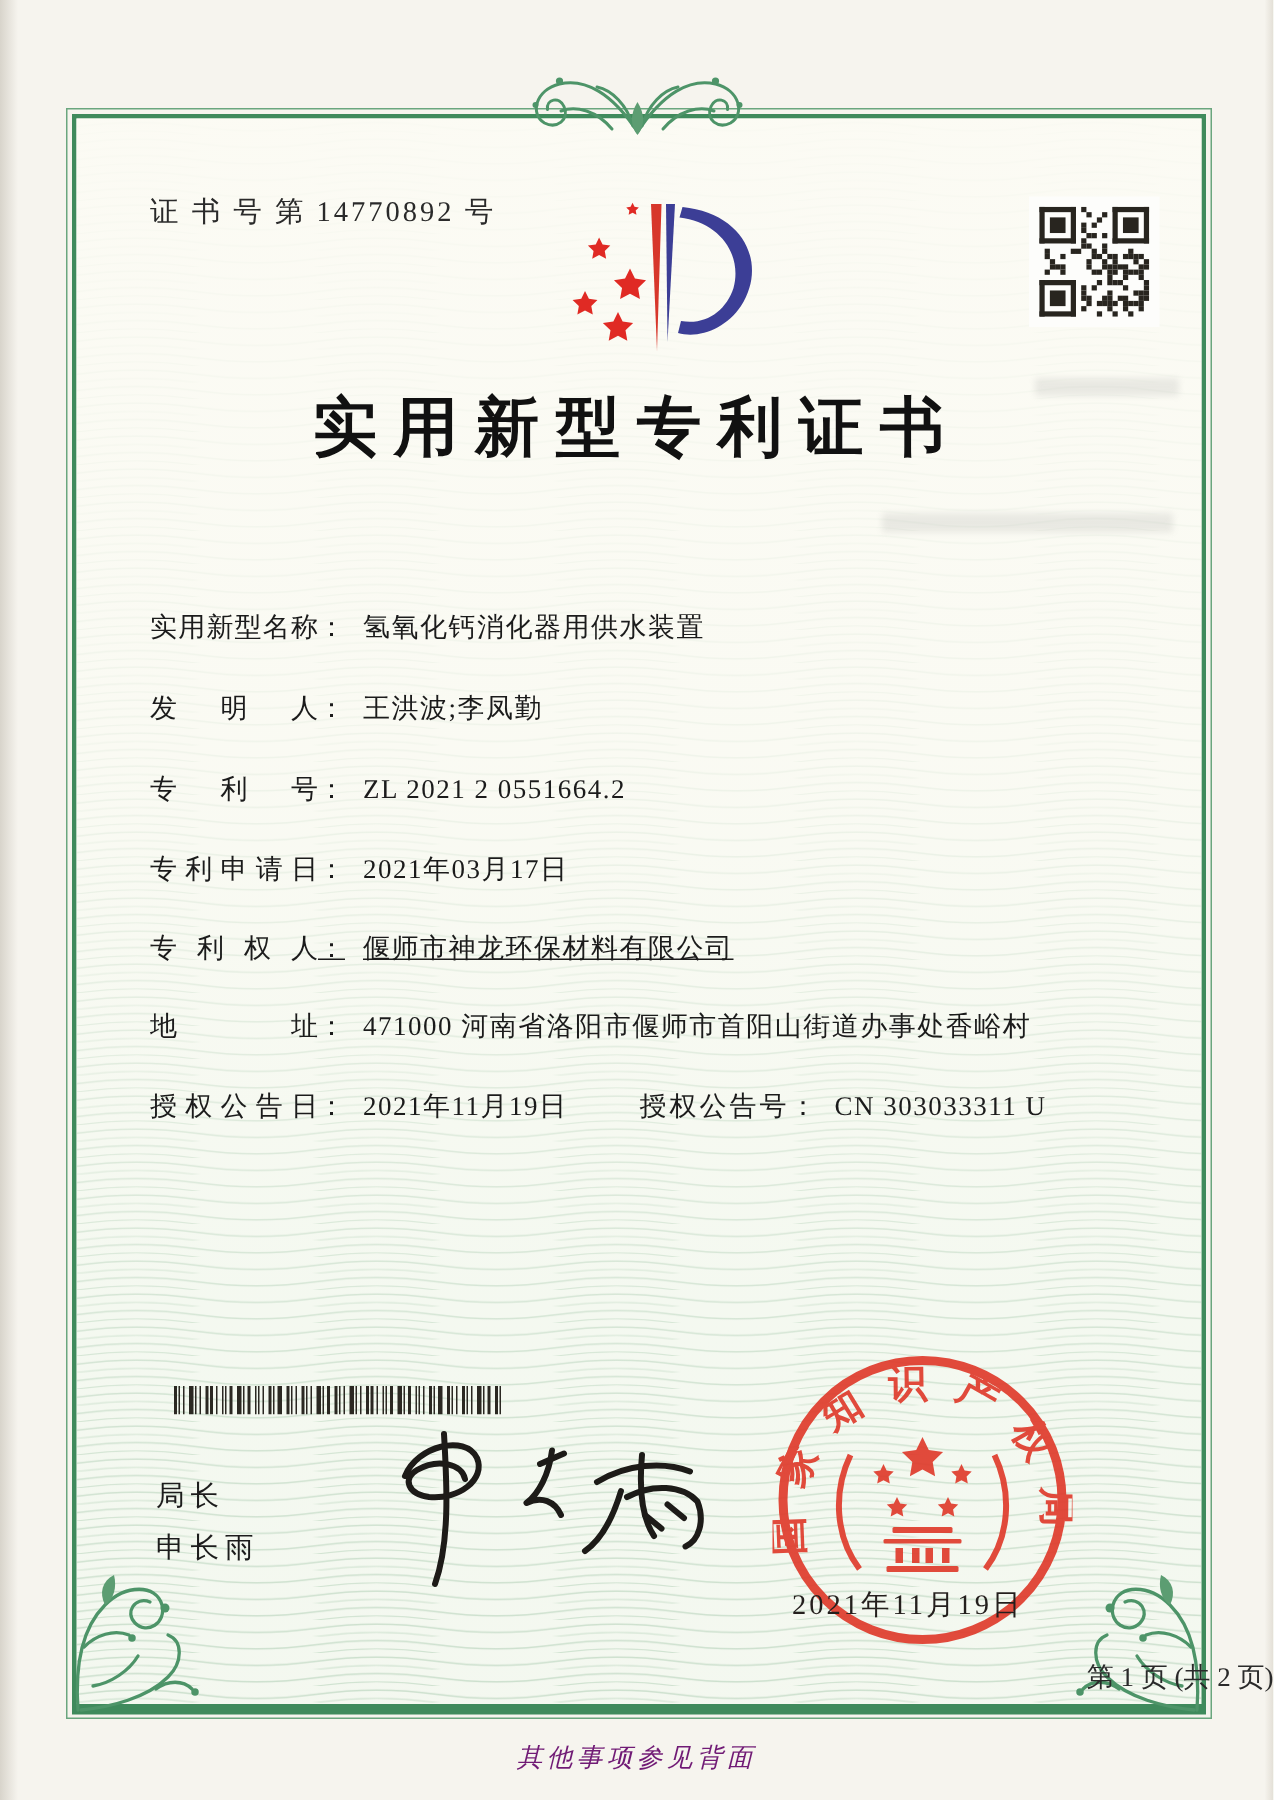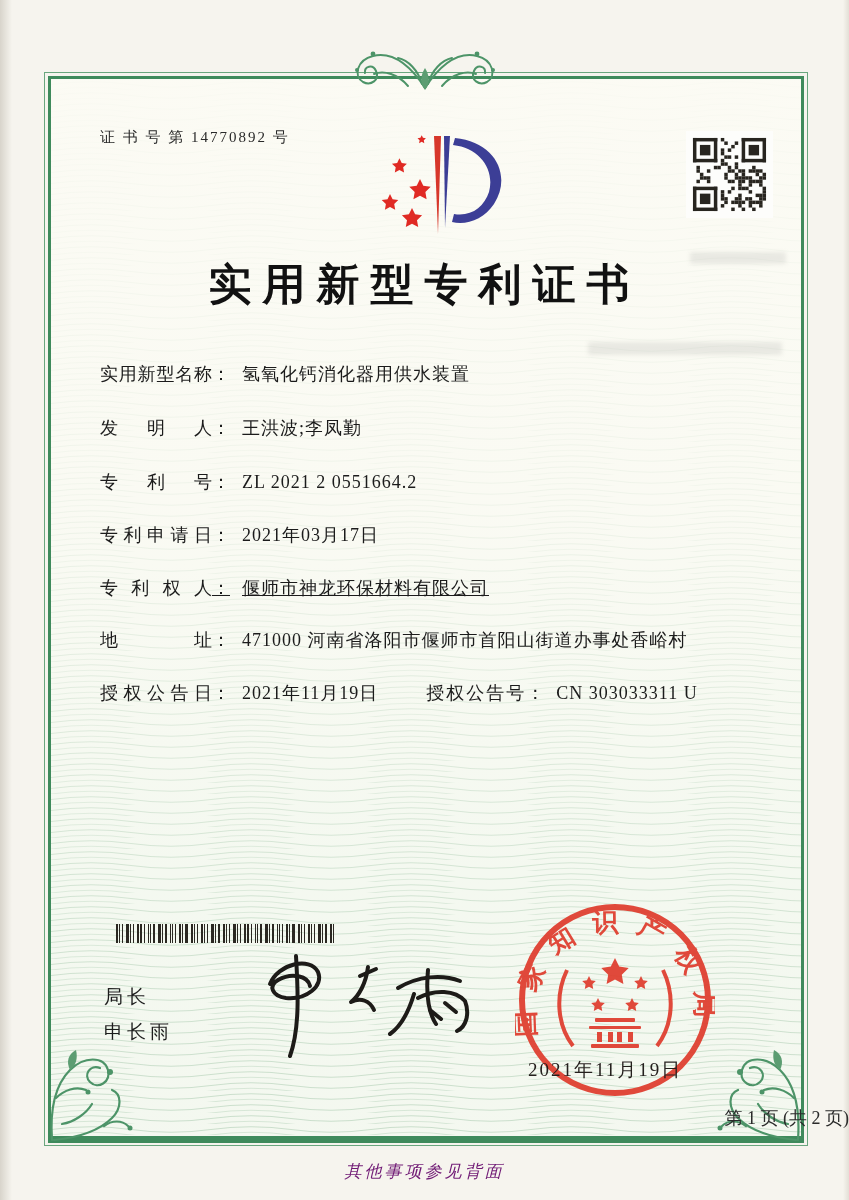--- a/index.html
+++ b/index.html
@@ -13,31 +13,31 @@
   .frame{position:absolute;left:44px;top:72px;width:762px;height:1072px;border:1px solid #6aa67e;}
   .frame-inner{position:absolute;left:3px;top:3px;right:3px;bottom:2px;
         border:3px solid #3f8a5c;border-bottom-width:7px;background:#f4f8f0;}
   .waves{position:absolute;left:0;top:0;width:100%;height:100%;}
   .fade{position:absolute;left:0;top:0;width:100%;height:100%;
         background:linear-gradient(180deg,rgba(252,251,244,.95) 0%,rgba(252,251,244,.75) 40%,rgba(244,250,240,.25) 75%,rgba(236,246,232,.05) 100%);}
   .ornament-top{position:absolute;left:310px;top:40px;}
   .corner-bl{position:absolute;left:46px;top:1028px;}
   .corner-br{position:absolute;left:686px;top:1028px;transform:scaleX(-1);}
   
-  .cert-no{position:absolute;left:100px;top:128px;font-size:15px;letter-spacing:2px;color:#2a2a2a;}
+  .cert-no{position:absolute;left:100px;top:128px;font-size:19px;letter-spacing:2px;color:#2a2a2a;}
   .logo{position:absolute;left:338px;top:124px;}
   .qr{position:absolute;left:686px;top:131px;width:87px;height:87px;background:#fdfdfb;}
   .qr svg{width:100%;height:100%;}
   .qr rect{fill:#28251f;}
   .ghost{position:absolute;background:#9b9b99;opacity:.18;filter:blur(2px);border-radius:2px;}
   .title{position:absolute;left:0;top:256px;width:100%;text-align:center;font-size:43px;
         font-weight:bold;letter-spacing:11px;color:#111;}
   
   .row{position:absolute;left:100px;font-size:18px;white-space:nowrap;color:#1b1b1b;}
-  .lab{display:inline-block;width:112px;text-align:justify;text-align-last:justify;}
+  .lab{display:inline-block;width:112px;text-align:justify;text-align-last:justify;margin-top:44px;}
   .val{margin-left:12px;letter-spacing:1px;}
   .grant2{margin-left:48px;}
   
   .paras{position:absolute;left:98px;top:710px;width:658px;}
   .paras p{margin:0;font-size:16.5px;line-height:1.8;text-indent:2em;font-style:italic;
         color:#262626;letter-spacing:.5px;}
   
   .barcode{position:absolute;left:116px;top:924px;width:222px;height:19px;}
   .director{position:absolute;left:104px;top:984px;font-size:19px;letter-spacing:4px;}
   .director-name{position:absolute;left:104px;top:1019px;font-size:19px;letter-spacing:4px;}

